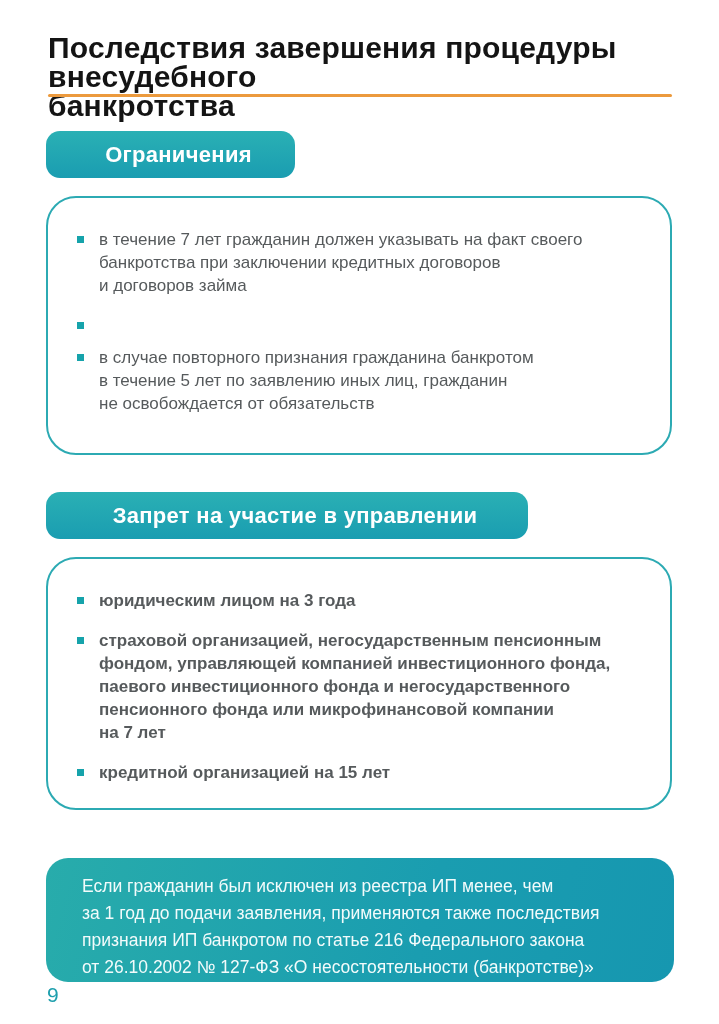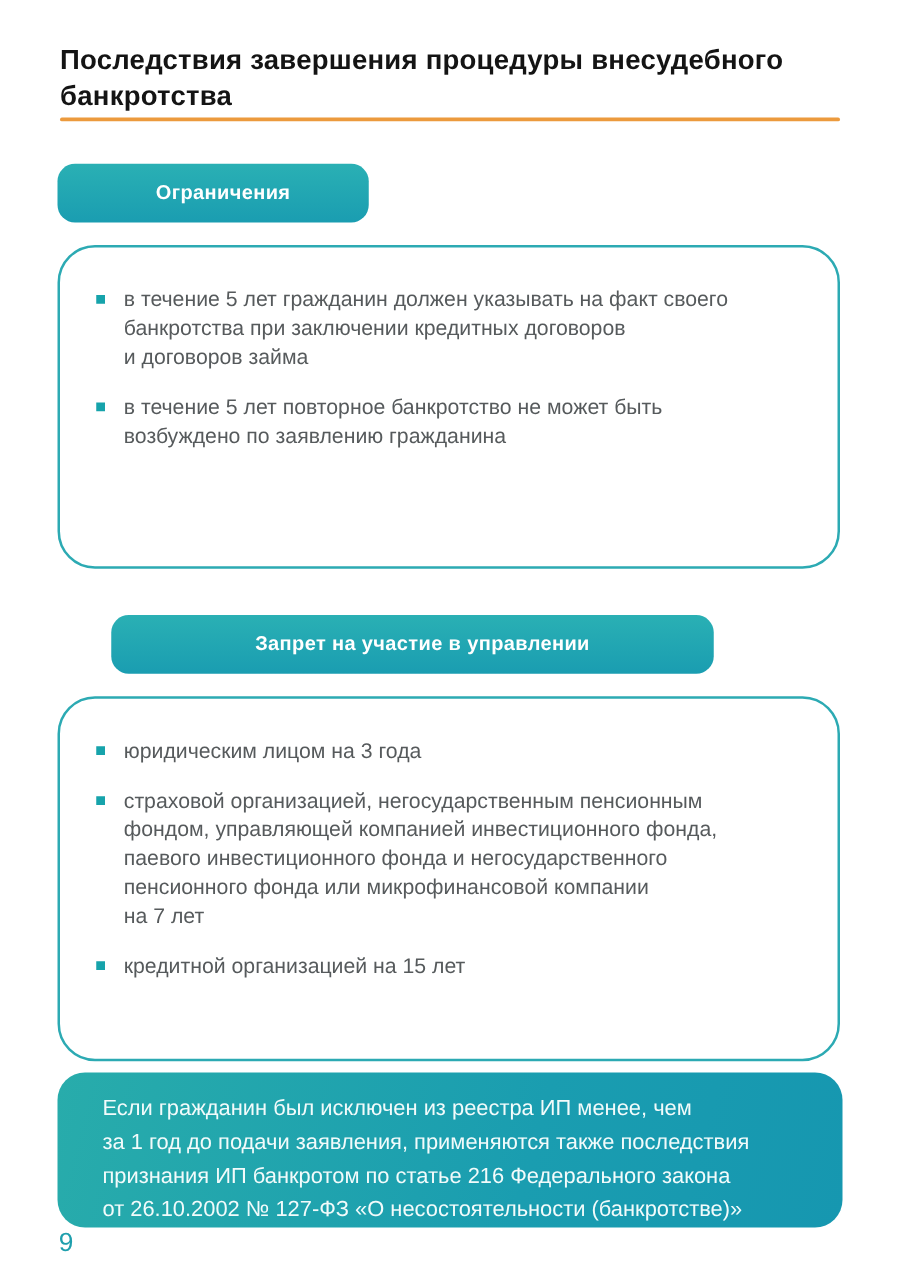--- a/index.html
+++ b/index.html
@@ -2,43 +2,43 @@
 <html><head>
 <meta charset="utf-8">
 <style>
   html,body{margin:0;padding:0;background:#ffffff;}
   .page{
     position:relative;width:719px;height:1024px;background:#ffffff;overflow:hidden;
     font-family:"Liberation Sans", sans-serif;
   }
   .title{
     position:absolute;left:48px;top:33px;width:640px;
-    font-size:22px;line-height:29px;font-weight:bold;color:#141414;
+    font-size:30px;line-height:29px;font-weight:bold;color:#141414;
     white-space:pre-line;letter-spacing:0.2px;
   }
   .title-rule{
     position:absolute;left:48px;top:94px;width:624px;height:3px;
     background:#EC9A3D;border-radius:2px;
   }
   .badge{
     position:absolute;left:46px;height:47px;
     background:linear-gradient(180deg,#2AB0B4 0%,#1A9DB1 100%);
-    border-radius:14px;color:#ffffff;font-weight:bold;font-size:16px;
+    border-radius:14px;color:#ffffff;font-weight:bold;font-size:22px;
     display:flex;align-items:center;justify-content:center;
     letter-spacing:0.3px;box-sizing:border-box;padding-left:16px;
   }
   .badge-1{top:131px;width:249px;}
-  .badge-2{top:492px;width:482px;margin-left:43px;}
+  .badge-2{top:492px;width:482px;}
   .bullet-box{
     position:absolute;left:46px;width:626px;box-sizing:border-box;
     background:#ffffff;border:2px solid #2CAAB3;border-radius:30px;
     padding:30px 34px 0 29px;
   }
   .box-1{top:196px;height:259px;}
-  .box-2{top:557px;height:292px;}
+  .box-2{top:557px;height:253px;font-weight:bold;}
   .bullet-item{display:flex;align-items:flex-start;margin-bottom:17px;}
   .bullet-sq{
     flex:0 0 auto;width:7px;height:7px;background:#16A3AB;margin:8px 15px 0 0;
   }
   .bullet-text{
     font-size:17px;line-height:23px;color:#565A5C;white-space:pre-line;
   }
   .note-box{
     position:absolute;left:46px;top:858px;width:628px;height:124px;box-sizing:border-box;
     background:linear-gradient(105deg,#28ACAB 0%,#1A9DB0 60%,#1697B0 100%);
@@ -61,28 +61,32 @@
 банкротства</div>
   <div class="title-rule"></div>
 
   <div class="badge badge-1">
     <span>Ограничения</span>
   </div>
 
   <div class="bullet-box box-1">
     <div class="bullet-item">
       <span class="bullet-sq"></span>
-      <span class="bullet-text">в течение 5 лет гражданин должен указывать на факт своего
+      <span class="bullet-text">в течение 7 лет гражданин должен указывать на факт своего
 банкротства при заключении кредитных договоров
 и договоров займа</span>
     </div>
     <div class="bullet-item">
       <span class="bullet-sq"></span>
-      <span class="bullet-text">в течение 5 лет повторное банкротство не может быть
-возбуждено по заявлению гражданина</span>
+    </div>
+    <div class="bullet-item">
+      <span class="bullet-sq"></span>
+      <span class="bullet-text">в случае повторного признания гражданина банкротом
+в течение 5 лет по заявлению иных лиц, гражданин
+не освобождается от обязательств</span>
     </div>
   </div>
 
   <div class="badge badge-2">
     <span>Запрет на участие в управлении</span>
   </div>
 
   <div class="bullet-box box-2">
     <div class="bullet-item">
       <span class="bullet-sq"></span>

